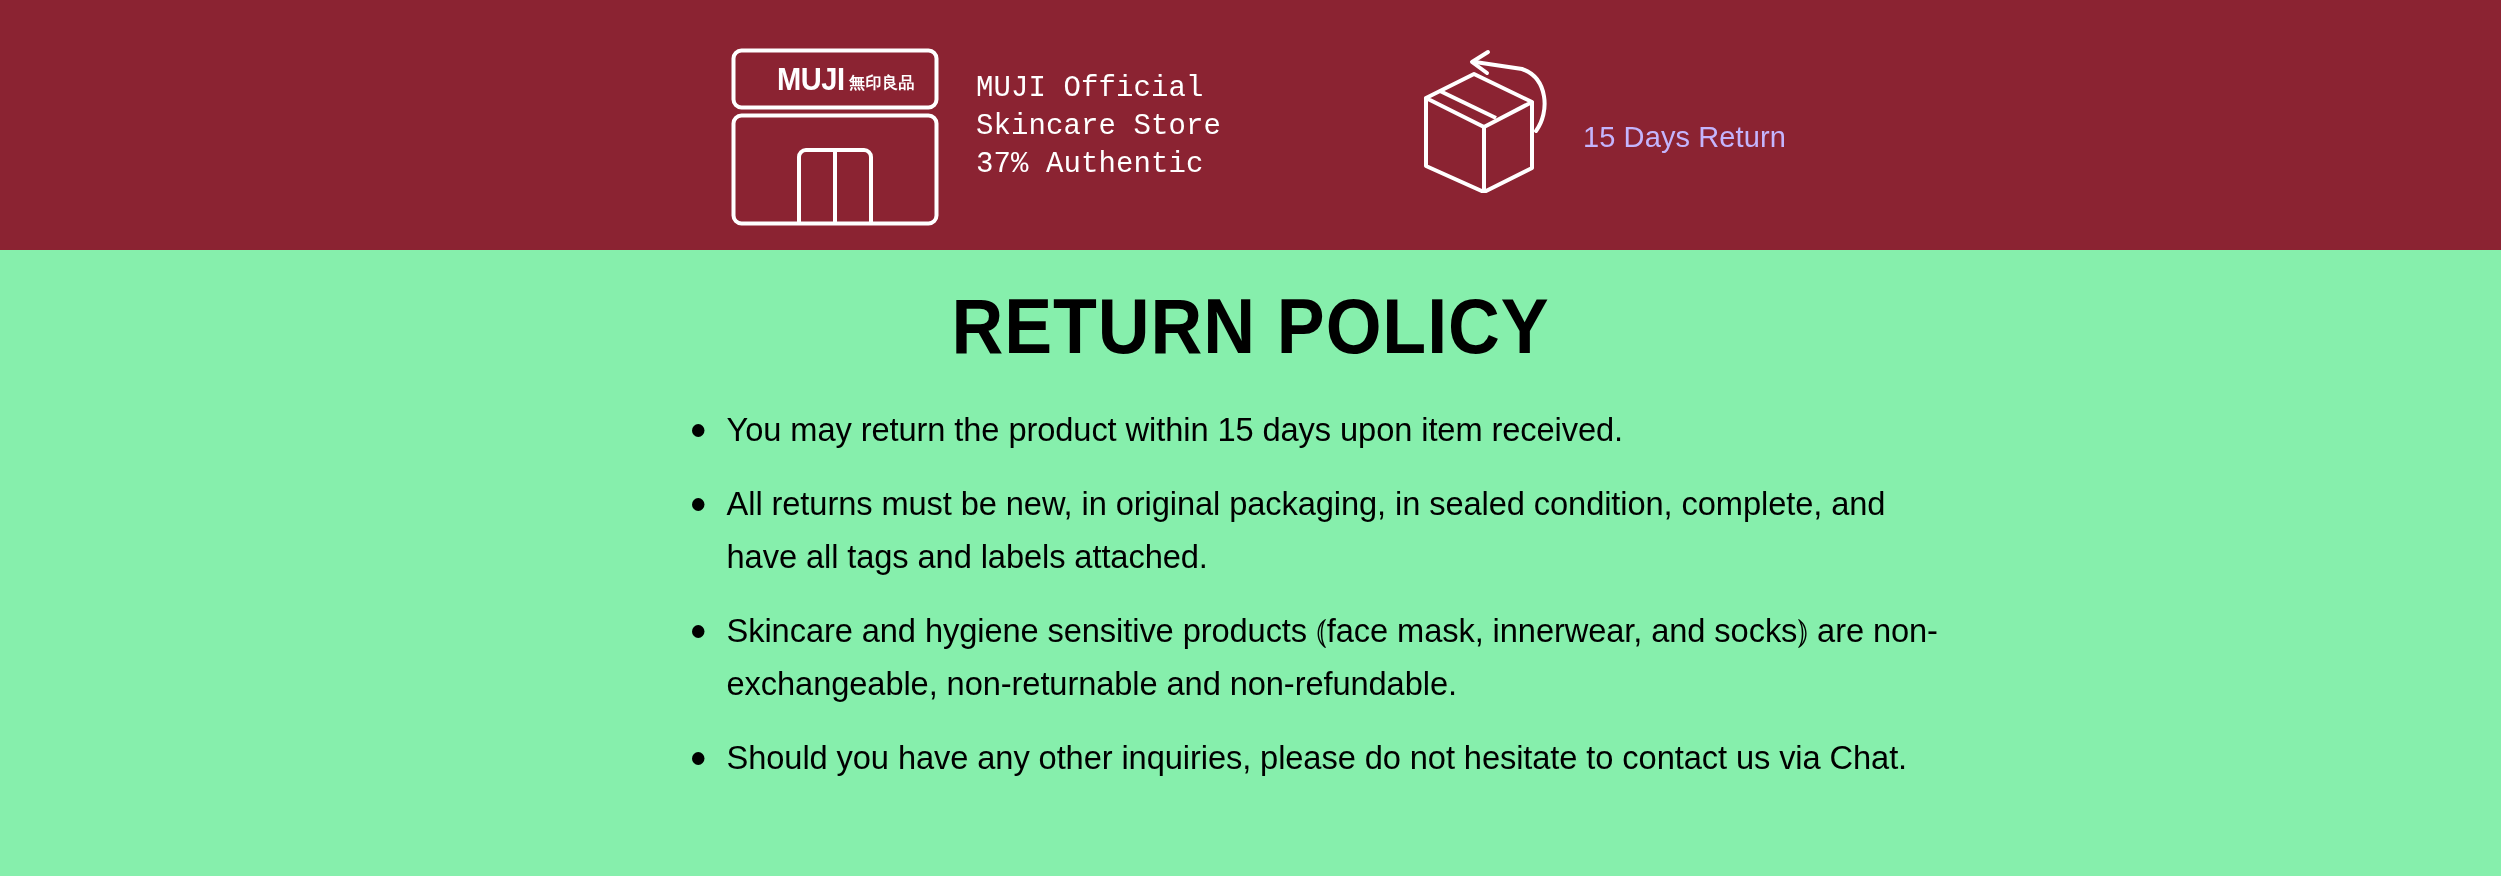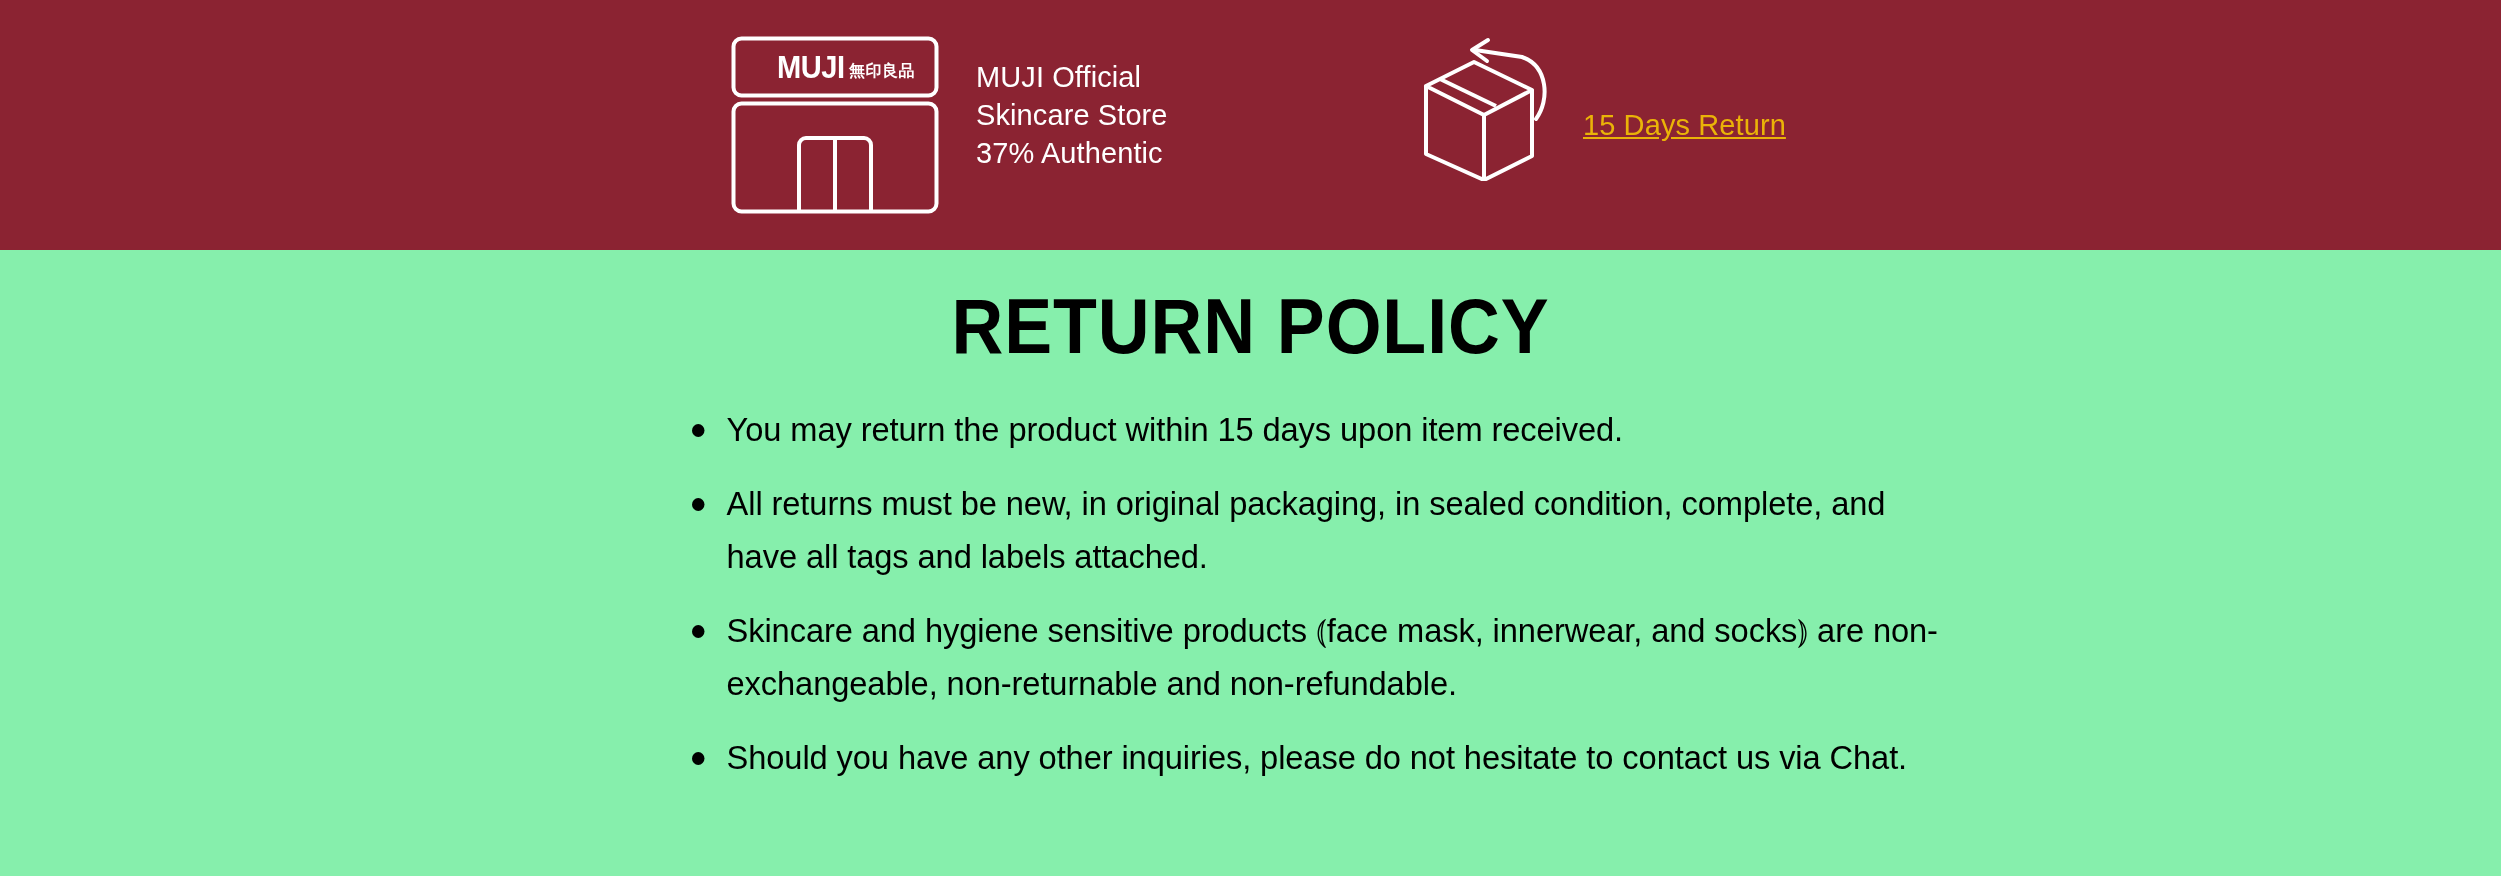--- a/index.html
+++ b/index.html
@@ -24,21 +24,21 @@
     position: absolute;
     left: 0;
     top: 0;
     width: 2501px;
     height: 250px;
     background: #8b2332;
   }
   .banner-inner {
     position: absolute;
     left: 0;
-    top: 0;
+    top: 12px;
     width: 2501px;
     height: 217px;
     border-radius: 17px;
   }
 
   
   .store-group {
     position: absolute;
     left: 731px;
     top: 36px;
@@ -55,47 +55,46 @@
   .store-text {
     position: absolute;
     left: 245px;
     top: 22px;
     color: #ffffff;
     font-size: 29px;
     line-height: 38px;
     white-space: nowrap;
     letter-spacing: 0.1px;
   }
-  .store-text div { display: block; }
+  .store-text div { display: block; font-family: Liberation Mono, monospace; }
 
   
   .return-group {
     position: absolute;
     left: 1418px;
     top: 36px;
     width: 400px;
     height: 180px;
   }
   .box-icon {
     position: absolute;
     left: 0;
     top: 0;
     width: 155px;
     height: 145px;
   }
   .return-text {
     position: absolute;
     left: 165px;
     top: 72px;
-    color: #eab308;
+    color: #c4b5fd;
     font-size: 29px;
     line-height: 34px;
     white-space: nowrap;
     letter-spacing: 0.1px;
-    text-decoration: underline;
   }
 
   
   .policy {
     position: absolute;
     left: 0;
     top: 250px;
     width: 2501px;
     height: 626px;
     background: #86efac;

